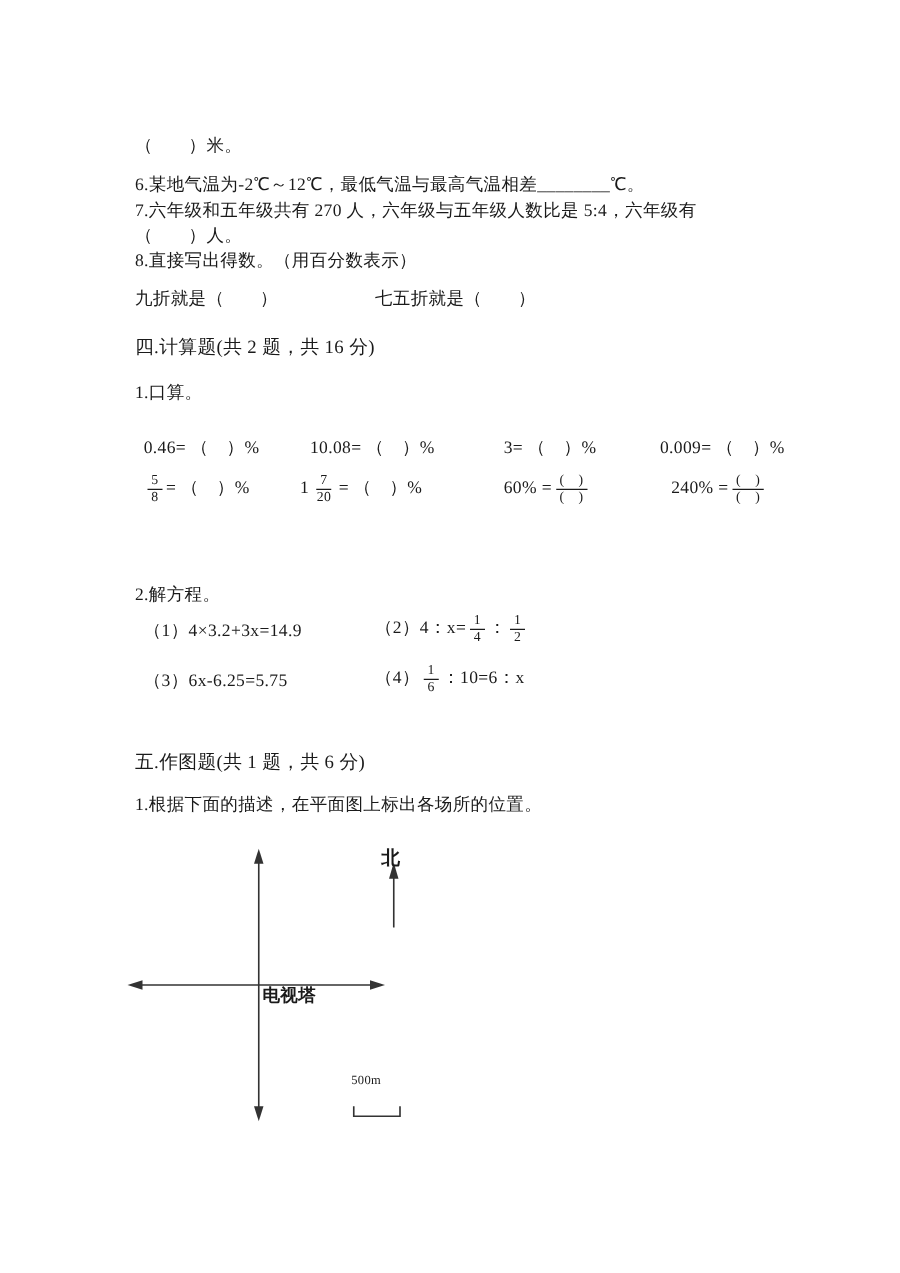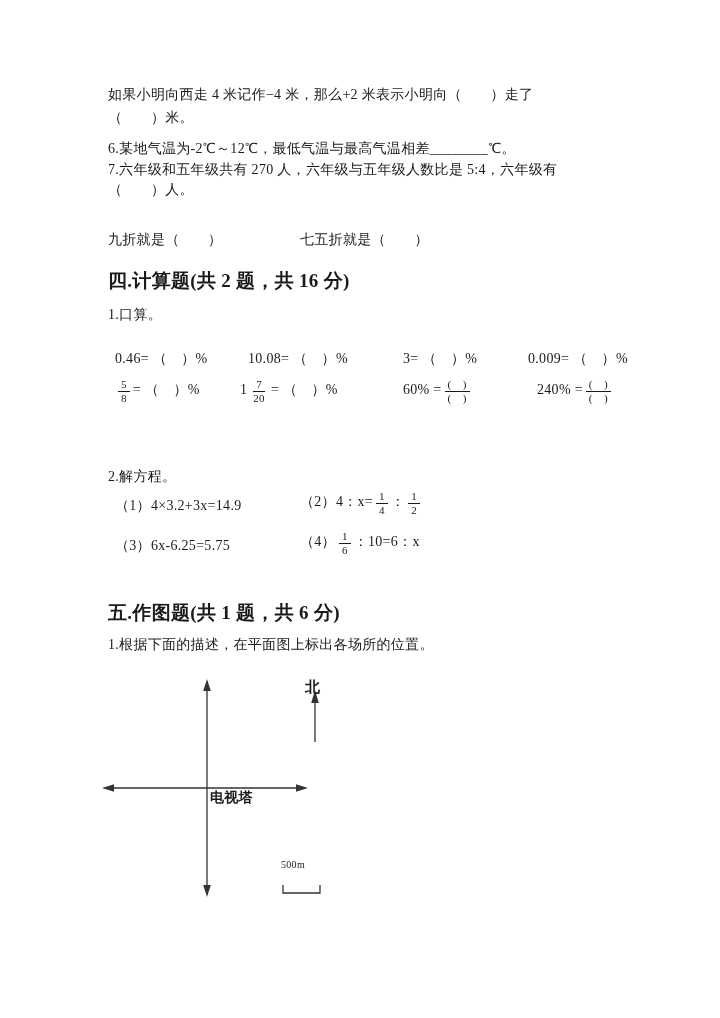--- a/index.html
+++ b/index.html
@@ -14,46 +14,46 @@
     overflow:hidden;
   }
   .t {
     position:absolute;
     font-size:14px;
     line-height:1.35;
     white-space:nowrap;
     letter-spacing:0.3px;
   }
   .bold { font-weight:bold; }
-  .sec-title { font-size:19px; font-weight:bold; }
+  .sec-title { font-size:15px; font-weight:normal; }
   .frac {
     display:inline-flex;
     flex-direction:column;
     align-items:center;
     vertical-align:middle;
     line-height:1.15;
     font-size:11px;
     margin:0 3px;
   }
   .frac .num { border-bottom:1px solid #1a1a1a; padding:0 3px; }
   .frac .den { padding:0 3px; }
   svg.diagram { position:absolute; }
   svg .stroke { stroke:#333; stroke-width:1.3; fill:none; }
   svg .arrow { fill:#333; stroke:none; }
 </style>
 </head>
 <body>
 
 <div class="page">
 
-  <div class="t" style="left:108px; top:86px;">如果小明向西走 4 米记作−4 米，那么+2 米表示小明向（　　）走了</div>
   <div class="t" style="left:108px; top:109px;">（　　）米。</div>
   <div class="t" style="left:108px; top:140px;">6.某地气温为-2℃～12℃，最低气温与最高气温相差________℃。</div>
   <div class="t" style="left:108px; top:161px;">7.六年级和五年级共有 270 人，六年级与五年级人数比是 5:4，六年级有</div>
   <div class="t" style="left:108px; top:181px;">（　　）人。</div>
+  <div class="t" style="left:108px; top:201px;">8.直接写出得数。（用百分数表示）</div>
   <div class="t" style="left:108px; top:231px;">九折就是（　　）</div>
   <div class="t" style="left:300px; top:231px;">七五折就是（　　）</div>
 
   <div class="t sec-title" style="left:108px; top:268px;">四.计算题(共 2 题，共 16 分)</div>
   <div class="t" style="left:108px; top:306px;">1.口算。</div>
 
   <div class="t" style="left:115px; top:350px;">0.46= （　）%</div>
   <div class="t" style="left:248px; top:350px;">10.08= （　）%</div>
   <div class="t" style="left:403px; top:350px;">3= （　）%</div>
   <div class="t" style="left:528px; top:350px;">0.009= （　）%</div>

